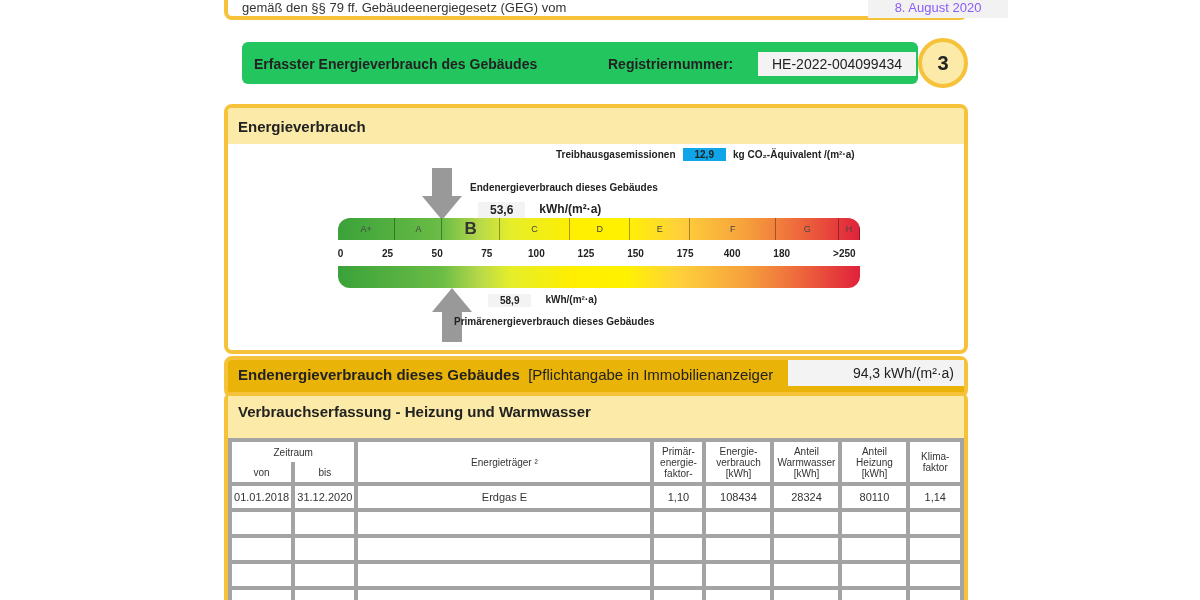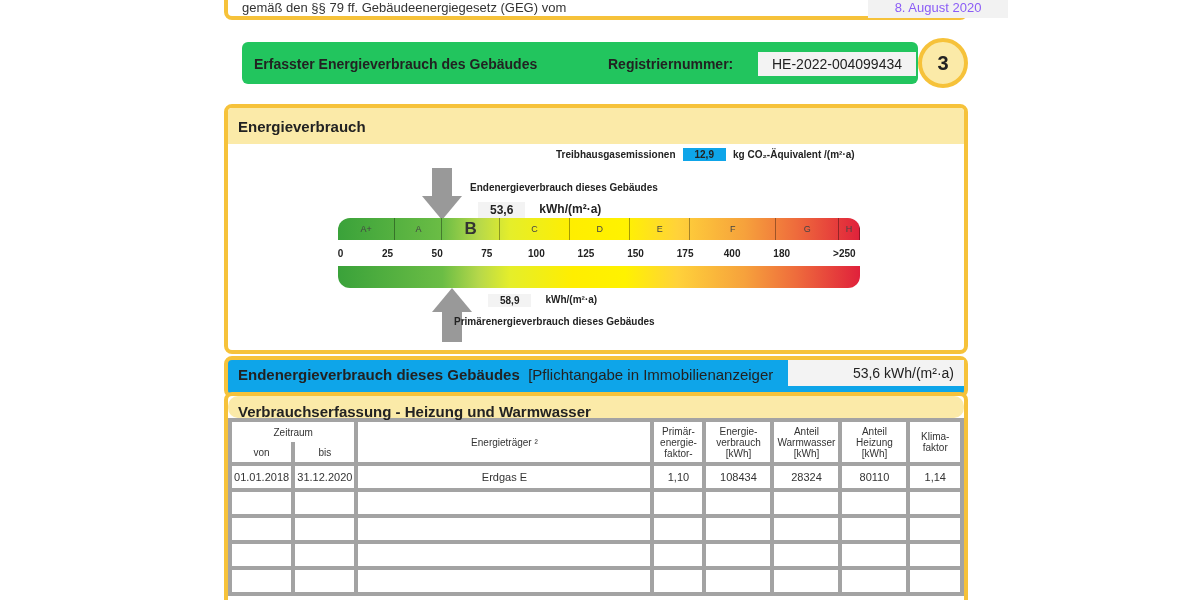--- a/index.html
+++ b/index.html
@@ -43,28 +43,28 @@
     .scale-top { position: absolute; left: 110px; top: 110px; width: 522px; height: 22px; border-radius: 12px 12px 0 0; display: flex; overflow: hidden;
       background: linear-gradient(90deg, #3aa23a 0%, #6bbd45 20%, #b6d84a 27%, #e5ee2a 33%, #ffee00 45%, #fff200 55%, #ffd23a 65%, #f6a13c 78%, #ee6a3c 88%, #e0213b 100%); }
     .scale-top .cls { height: 22px; border-right: 1px solid rgba(0,0,0,0.35); font-size: 9px; color: #444; text-align: center; line-height: 22px; }
     .scale-top .cls.active { font-size: 17px; font-weight: bold; color: #333; }
     .scale-nums { position: absolute; left: 110px; top: 140px; width: 522px; height: 14px; font-size: 10px; font-weight: bold; }
     .scale-nums span { position: absolute; transform: translateX(-50%); }
     .scale-bottom { position: absolute; left: 110px; top: 158px; width: 522px; height: 22px; border-radius: 0 0 12px 12px;
       background: linear-gradient(90deg, #3aa23a 0%, #6bbd45 20%, #b6d84a 27%, #e5ee2a 33%, #ffee00 45%, #fff200 55%, #ffd23a 65%, #f6a13c 78%, #ee6a3c 88%, #e0213b 100%); }
 
     
-    #end-line { left: 224px; top: 356px; width: 744px; height: 42px; background: #0ea5e9; }
+    #end-line { left: 224px; top: 356px; width: 744px; height: 42px; background: #eab308; }
     #end-line .lbl { position: absolute; left: 10px; top: 6px; font-size: 15px; }
     #end-line .lbl b { font-weight: bold; }
     #end-line .val { position: absolute; right: 0; top: 0; width: 176px; height: 26px; background: #f3f3f3; font-size: 14px; text-align: right; padding-right: 10px; line-height: 26px; }
 
     
     #table-box { left: 224px; top: 392px; width: 744px; height: 220px; }
-    #table-box .hdr { height: 22px; background: #fbeaa8; padding: 7px 10px; font-size: 15px; font-weight: bold; border-radius: 10px; }
+    #table-box .hdr { height: 42px; background: #fbeaa8; padding: 7px 10px; font-size: 15px; font-weight: bold; }
     table { border-collapse: collapse; width: 100%; font-size: 10px; }
     td, th { border: 4px solid #a3a3a3; text-align: center; font-weight: normal; color: #333; }
     th { height: 22px; }
     tbody td { height: 26px; font-size: 11px; }
   </style>
 </head>
 <body>
 
 <div id="top-box" class="frame">
   <span class="txt">gemäß den §§ 79 ff. Gebäudeenergiegesetz (GEG) vom</span>
@@ -129,21 +129,21 @@
   </div>
   <div class="prim-val">
     <span class="v">58,9</span>
     <span>kWh/(m²·a)</span>
   </div>
   <div class="prim-label">Primärenergieverbrauch dieses Gebäudes</div>
 </div>
 
 <div id="end-line" class="frame">
   <span class="lbl"><b>Endenergieverbrauch dieses Gebäudes</b>&nbsp; <span>[Pflichtangabe in Immobilienanzeiger</span></span>
-  <span class="val">53,6 kWh/(m²·a)</span>
+  <span class="val">94,3 kWh/(m²·a)</span>
 </div>
 
 <div id="table-box" class="frame">
   <div class="hdr">Verbrauchserfassung - Heizung und Warmwasser</div>
   <table>
     <thead>
       <tr>
         <th colspan="2" style="width:128px;border-bottom:none;">Zeitraum</th>
         <th rowspan="2" style="width:296px;">Energieträger ²</th>
         <th rowspan="2" style="width:52px;">Primär-energie-faktor-</th>

